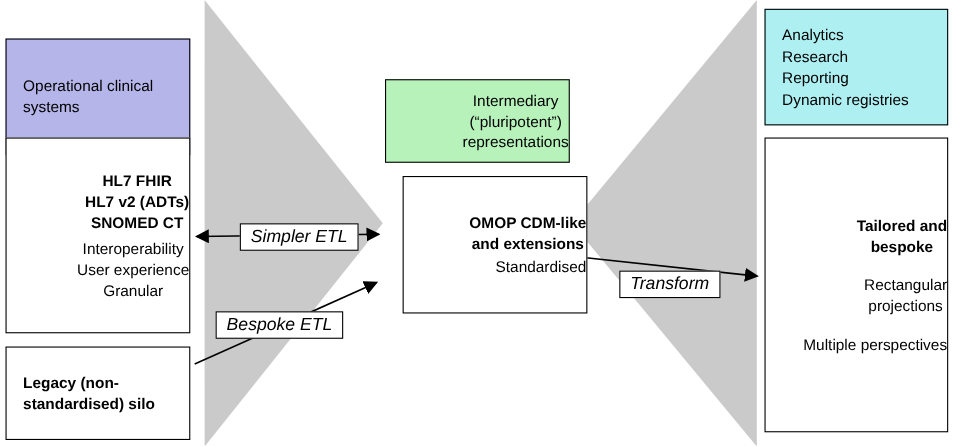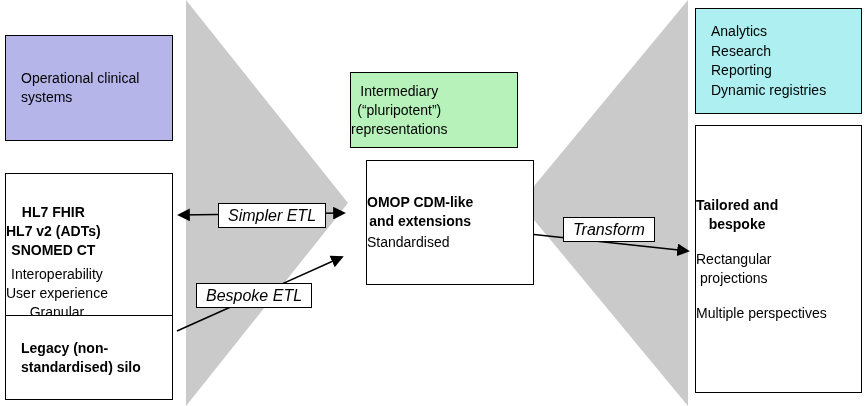--- a/index.html
+++ b/index.html
@@ -6,44 +6,44 @@
   html, body { background:#ffffff; }
   body { font-family:"Liberation Sans","DejaVu Sans",sans-serif; color:#000; }
 
   .canvas { position:relative; width:867px; height:406px; background:#fff; overflow:hidden; }
 
   .bg-svg { position:absolute; left:0; top:0; width:867px; height:406px; z-index:1; }
 
   .box {
     position:absolute; z-index:2;
     border:1px solid #000; background:#fff;
-    display:flex; flex-direction:column; align-items:flex-start; justify-content:center;
+    display:flex; flex-direction:column; align-items:flex-end; justify-content:center;
     font-size:14px; line-height:19px; text-align:center;
   }
   .pre  { white-space:pre-line; }
   .bold { font-weight:bold; }
   .left-align { align-items:flex-start; text-align:left; padding-left:15px; padding-right:24px; }
 
   .op-box   { left:5px;   top:8px;   width:168px; height:106px; background:#b5b5ea;margin-top:27px; }
-  .std-box  { left:5px;   top:125px; width:168px; height:178px; row-gap:5px;margin-top:48px; }
+  .std-box  { left:5px;   top:125px; width:168px; height:178px; row-gap:5px; }
   .leg-box  { left:5px;   top:315px; width:168px; height:85px; }
   .int-box  { left:350px; top:72px;  width:168px; height:76px;  background:#b6f2ba; }
   .omop-box { left:366px; top:160px; width:168px; height:125px; row-gap:2px; }
   .out-box  { left:695px; top:8px;   width:167px; height:106px; background:#aeeff2; line-height:19.5px; }
   .tai-box  { left:695px; top:125px; width:167px; height:268px; row-gap:16px; }
 
   .etl-label {
     position:absolute; z-index:3;
     background:#fff; border:1px solid #000;
     font-style:italic; font-size:16px; line-height:17px;
     padding:3px 9px; white-space:nowrap;
   }
   .lbl-simpler   { left:218px; top:203px; }
   .lbl-bespoke   { left:196px; top:283px; }
-  .lbl-transform { left:563px; top:217px; }
+  .lbl-transform { left:563px; top:246px; }
 </style>
 </head>
 <body>
 
 <div class="canvas">
 
   <svg class="bg-svg" viewBox="0 0 867 406">
     <defs>
       <marker id="arrow" viewBox="0 0 10 10" refX="8.5" refY="5" markerWidth="8.5" markerHeight="8.5" orient="auto-start-reverse">
         <path d="M0,0 L10,5 L0,10 z" fill="#000"></path>

